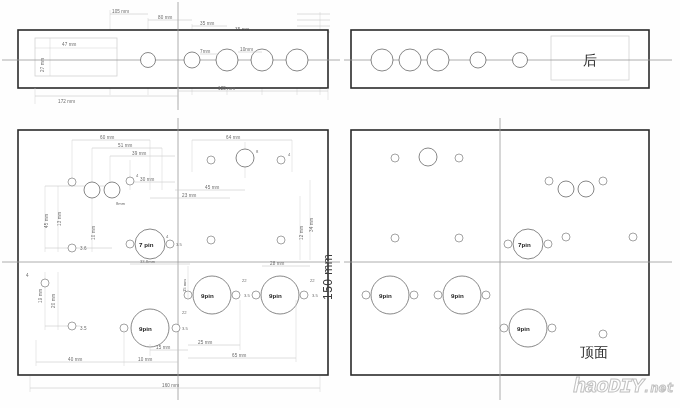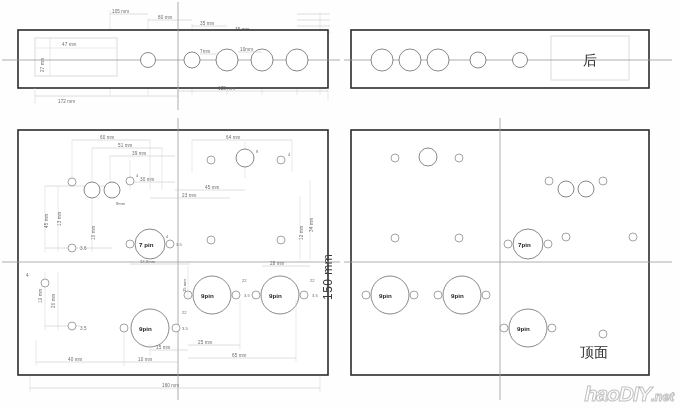--- a/index.html
+++ b/index.html
@@ -85,22 +85,22 @@
     stroke: #c4c4c4;
     stroke-width: 0.55;
   }
   .ext-line {
     stroke: #d0d0d0;
     stroke-width: 0.5;
   }
   .watermark {
     position: absolute;
     right: 6px;
-    bottom: 2px;
-    font-family: Liberation Sans, sans-serif;
+    bottom: 10px;
+    font-family: Liberation Mono, monospace;
     font-size: 21px;
     font-weight: bold;
     font-style: italic;
     color: transparent;
     -webkit-text-stroke: 1px rgba(140,140,140,0.55);
     letter-spacing: -1px;
     user-select: none;
     pointer-events: none;
   }
   .watermark .wm-sub {

